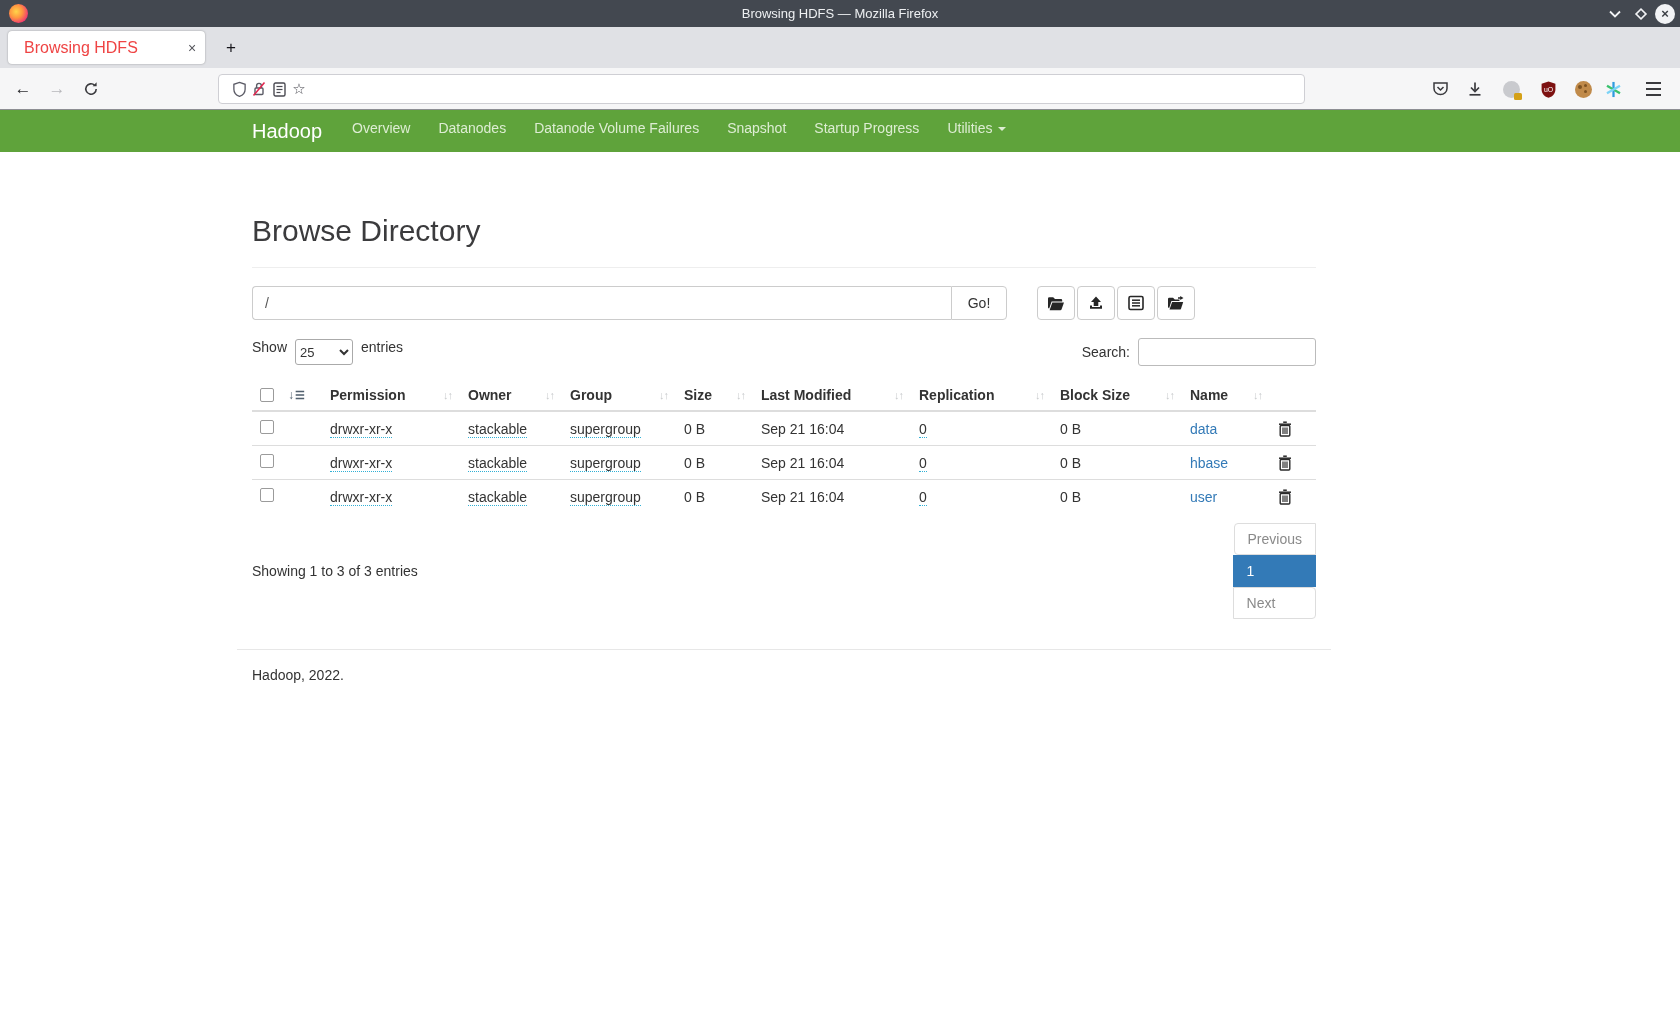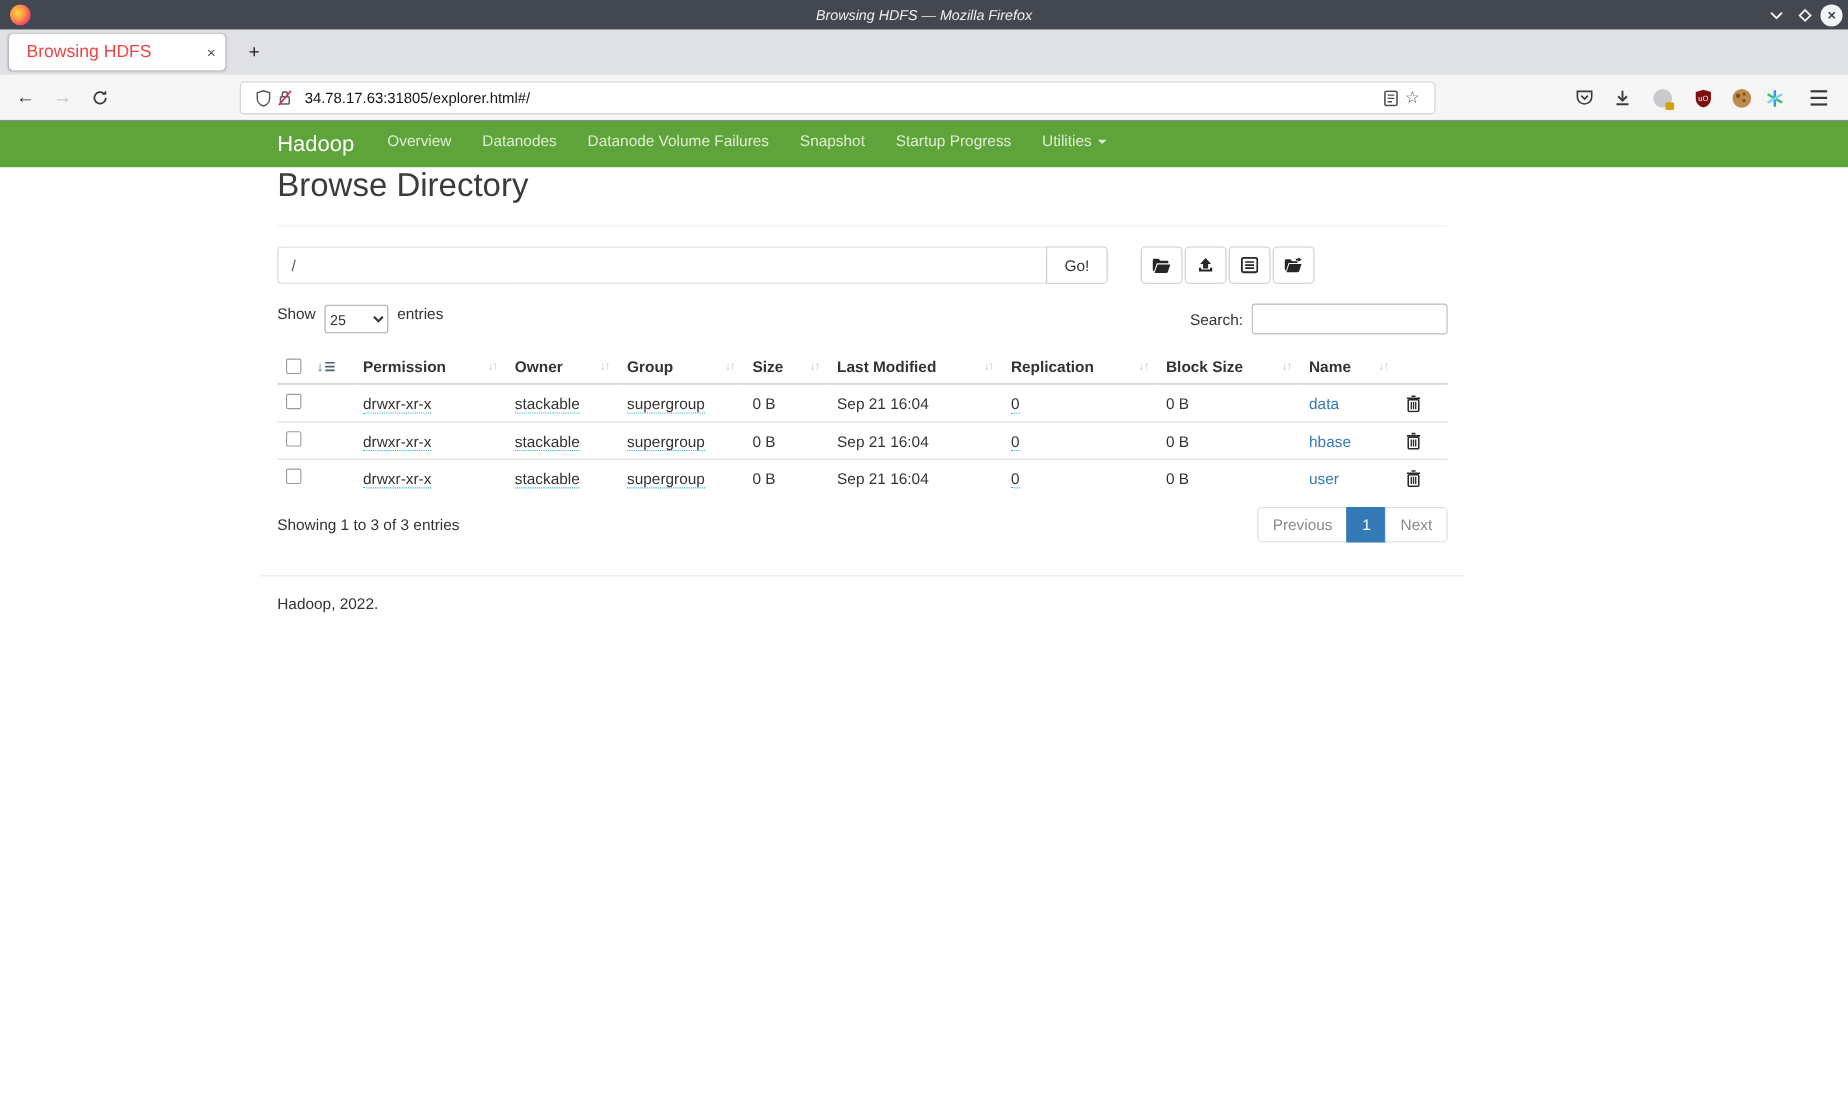--- a/index.html
+++ b/index.html
@@ -1,20 +1,20 @@
 <!DOCTYPE html>
 <html><head>
 <meta charset="utf-8">
 <style>
   * { box-sizing: border-box; margin: 0; padding: 0; }
   html,body { width:1680px; height:1012px; overflow:hidden; background:#fff;
               font-family:"Liberation Sans", sans-serif; }
 
   
-  .titlebar { position:relative; height:27px; background:#434850;font-style:italic; }
+  .titlebar { position:relative; height:27px; background:#434850; }
   .ff-logo { position:absolute; left:9px; top:4px; width:19px; height:19px; border-radius:50%;
              background: radial-gradient(circle at 38% 40%, #ffd54a 0%, #ff9640 38%, #f4486a 68%, #a6007e 100%); }
   .win-title { position:absolute; left:0; right:0; top:0; height:27px; line-height:27px;
                text-align:center; color:#eef0f2; font-size:13px; }
   .win-controls { position:absolute; right:0; top:0; height:27px; display:flex; align-items:center; }
   .wc { width:26px; height:27px; display:flex; align-items:center; justify-content:center; }
   .wc svg { display:block; }
   .wc-close { width:20px; height:20px; border-radius:50%; background:#f2f3f5; color:#3c4046;
               display:flex; align-items:center; justify-content:center; font-size:13px; font-weight:bold;
               margin-right:4px; }
@@ -56,21 +56,21 @@
   .navbar { height:42px; background:#5fa33b; display:flex; align-items:center; }
   .nav-inner { display:flex; margin-left:252px; }
   .brand { color:#ffffff; font-size:20px; margin-right:16px; }
   .navlink { color:#ddedd3; font-size:14px; padding:0 14px; }
   .caret { display:inline-block; width:0; height:0; border-left:4px solid transparent;
            border-right:4px solid transparent; border-top:4px solid #ddedd3; margin-left:5px;
            vertical-align:middle; }
 
   
   .container { margin-left:237px; width:1094px; padding:0 15px; }
-  h1.page-title { font-size:30px; font-weight:400; color:#3b3b3d; line-height:1.1; }
+  h1.page-title { font-size:30px; font-weight:400; color:#3b3b3d; margin-top:62px; line-height:1.1; }
   .hr { border:0; border-top:1px solid #eeeeee; margin:20px 0 18px 0; }
 
   .path-row { display:flex; align-items:flex-start; }
   .path-input { width:699px; height:34px; border:1px solid #ccc; border-right:0;
                 border-radius:4px 0 0 4px; padding:6px 12px; font-size:14px; color:#555;
                 font-family:"Liberation Sans",sans-serif; outline:none; }
   .go-btn { height:34px; width:56px; border:1px solid #ccc; background:#fff; color:#333;
             font-size:14px; border-radius:0 4px 4px 0; }
   .iconbar { margin-left:30px; display:flex; gap:2px; }
   .ic-btn { width:38px; height:34px; border:1px solid #ccc; background:#fff; border-radius:4px;
@@ -94,21 +94,21 @@
         border-radius:2px; background:#fff; }
   .sort-amount { display:flex; align-items:center; margin-left:14px; color:#51606e; }
   .sa-arrow { font-size:12px; }
   .sa-bars  { font-size:11px; margin-left:1px; }
   .dot-u { border-bottom:1px dotted #31b0d5; cursor:help; }
   a.dirlink { color:#337ab7; text-decoration:none; }
   .trash-btn { background:none; border:0; padding:0; display:flex; align-items:center; }
 
   .table-footer { display:flex; justify-content:space-between; align-items:center; margin-top:10px; }
   .summary { font-size:14px; color:#333; }
-  .pagination { display:flex; }
+  .pagination { display:flex;flex-direction:column; }
   .pg { font-size:14px; padding:7px 13px; border:1px solid #ddd; background:#fff; margin-left:-1px; }
   .pg.prev { border-radius:4px 0 0 4px; color:#8a8a8a; margin-left:0; }
   .pg.next { border-radius:0 4px 4px 0; color:#8a8a8a; }
   .pg.active { background:#337ab7; border-color:#337ab7; color:#fff; }
 
   .footer-divider { border:0; border-top:1px solid #e7e7e7; margin:30px -15px 0 -15px; }
   .page-footer { font-size:14px; color:#333; padding-top:17px; }
 </style>
 </head>
 <body>
@@ -157,21 +157,20 @@
           <path d="M8 1 L14 3 V8.2 C14 12.4 11.2 14.7 8 15.8 C4.8 14.7 2 12.4 2 8.2 V3 Z" fill="none" stroke="#5b5b66" stroke-width="1.4"></path>
         </svg>
     </span>
     <span class="u-icn lockwrap">
       <svg width="14" height="16" viewBox="0 0 14 16">
         <rect x="3" y="7" width="8" height="6.5" rx="1" fill="none" stroke="#5b5b66" stroke-width="1.4"></rect>
         <path d="M4.6 7 V4.8 A2.4 2.4 0 0 1 9.4 4.8 V7" fill="none" stroke="#5b5b66" stroke-width="1.4"></path>
         <line x1="1.5" y1="14.5" x2="12.5" y2="1.5" stroke="#e22850" stroke-width="1.6"></line>
       </svg>
     </span>
-    <span class="url-text">34.78.17.63:31805/explorer.html#/</span>
     <span class="u-icn">
       <svg width="13" height="15" viewBox="0 0 13 15">
         <rect x="1" y="1" width="11" height="13" rx="1.5" fill="none" stroke="#4a4a52" stroke-width="1.4"></rect>
         <line x1="3.5" y1="4.5" x2="9.5" y2="4.5" stroke="#4a4a52" stroke-width="1.2"></line>
         <line x1="3.5" y1="7.5" x2="9.5" y2="7.5" stroke="#4a4a52" stroke-width="1.2"></line>
         <line x1="3.5" y1="10.5" x2="7.5" y2="10.5" stroke="#4a4a52" stroke-width="1.2"></line>
       </svg>
     </span>
     <span class="u-icn star-glyph">☆</span>
   </div>

